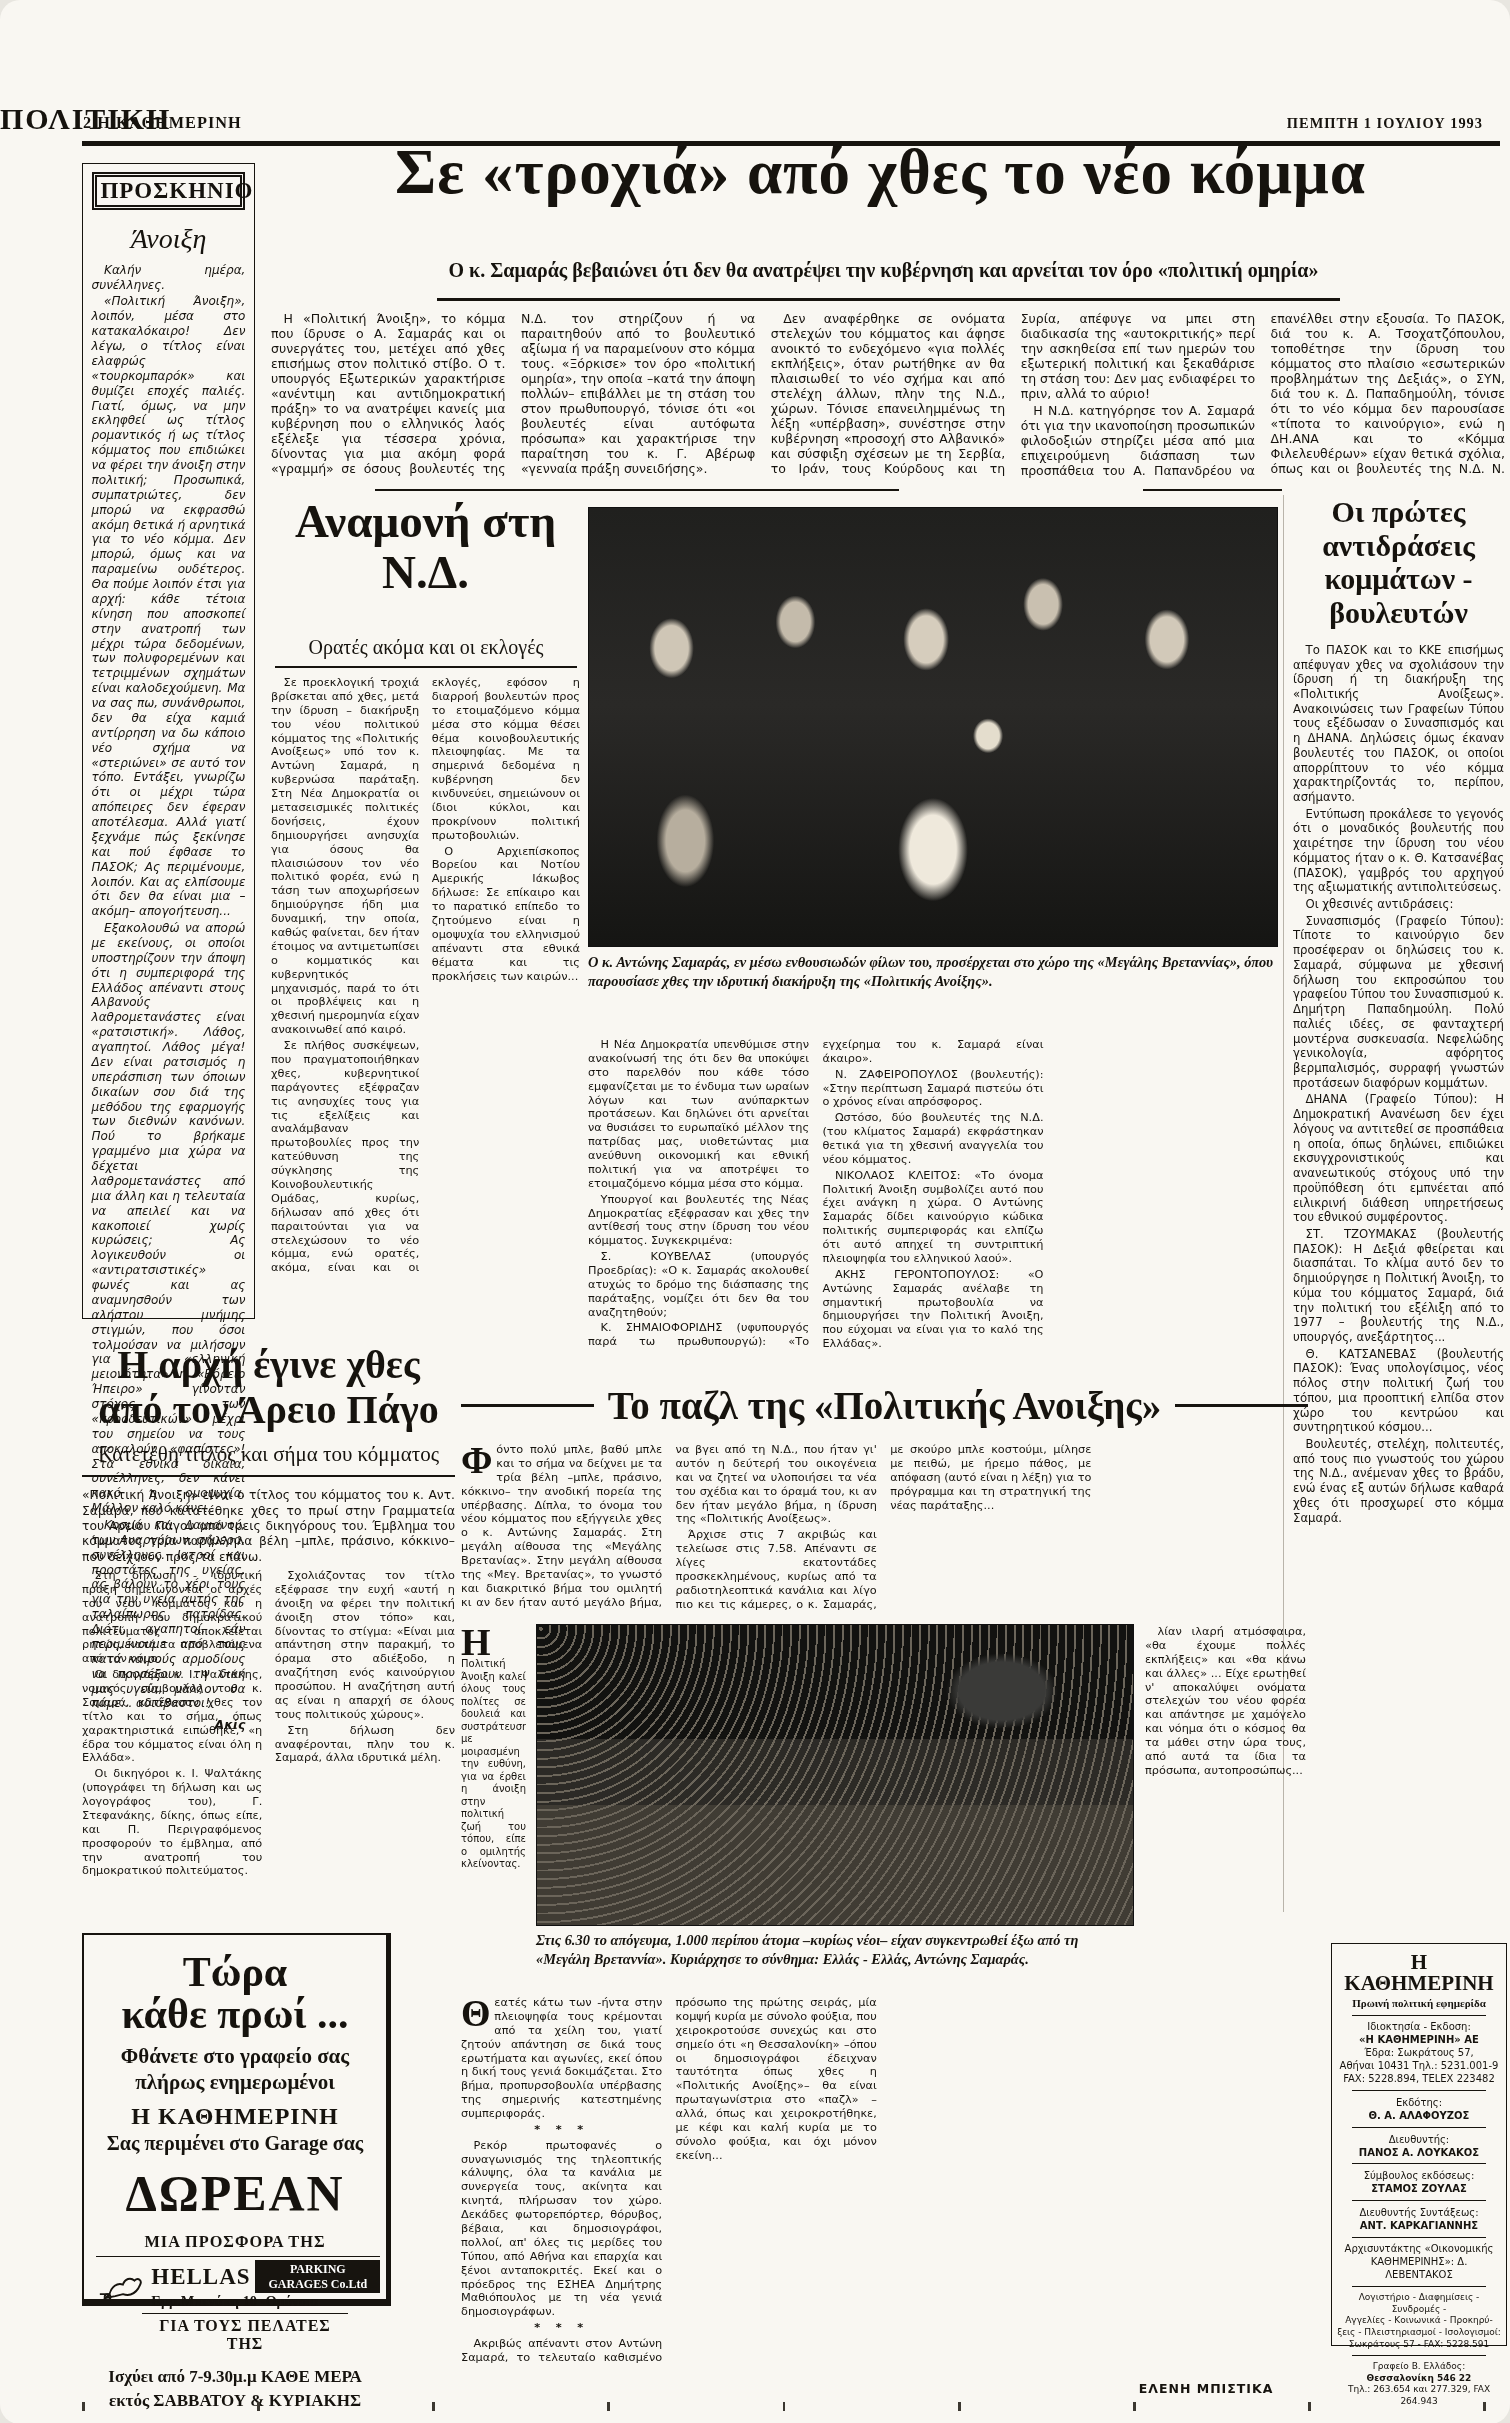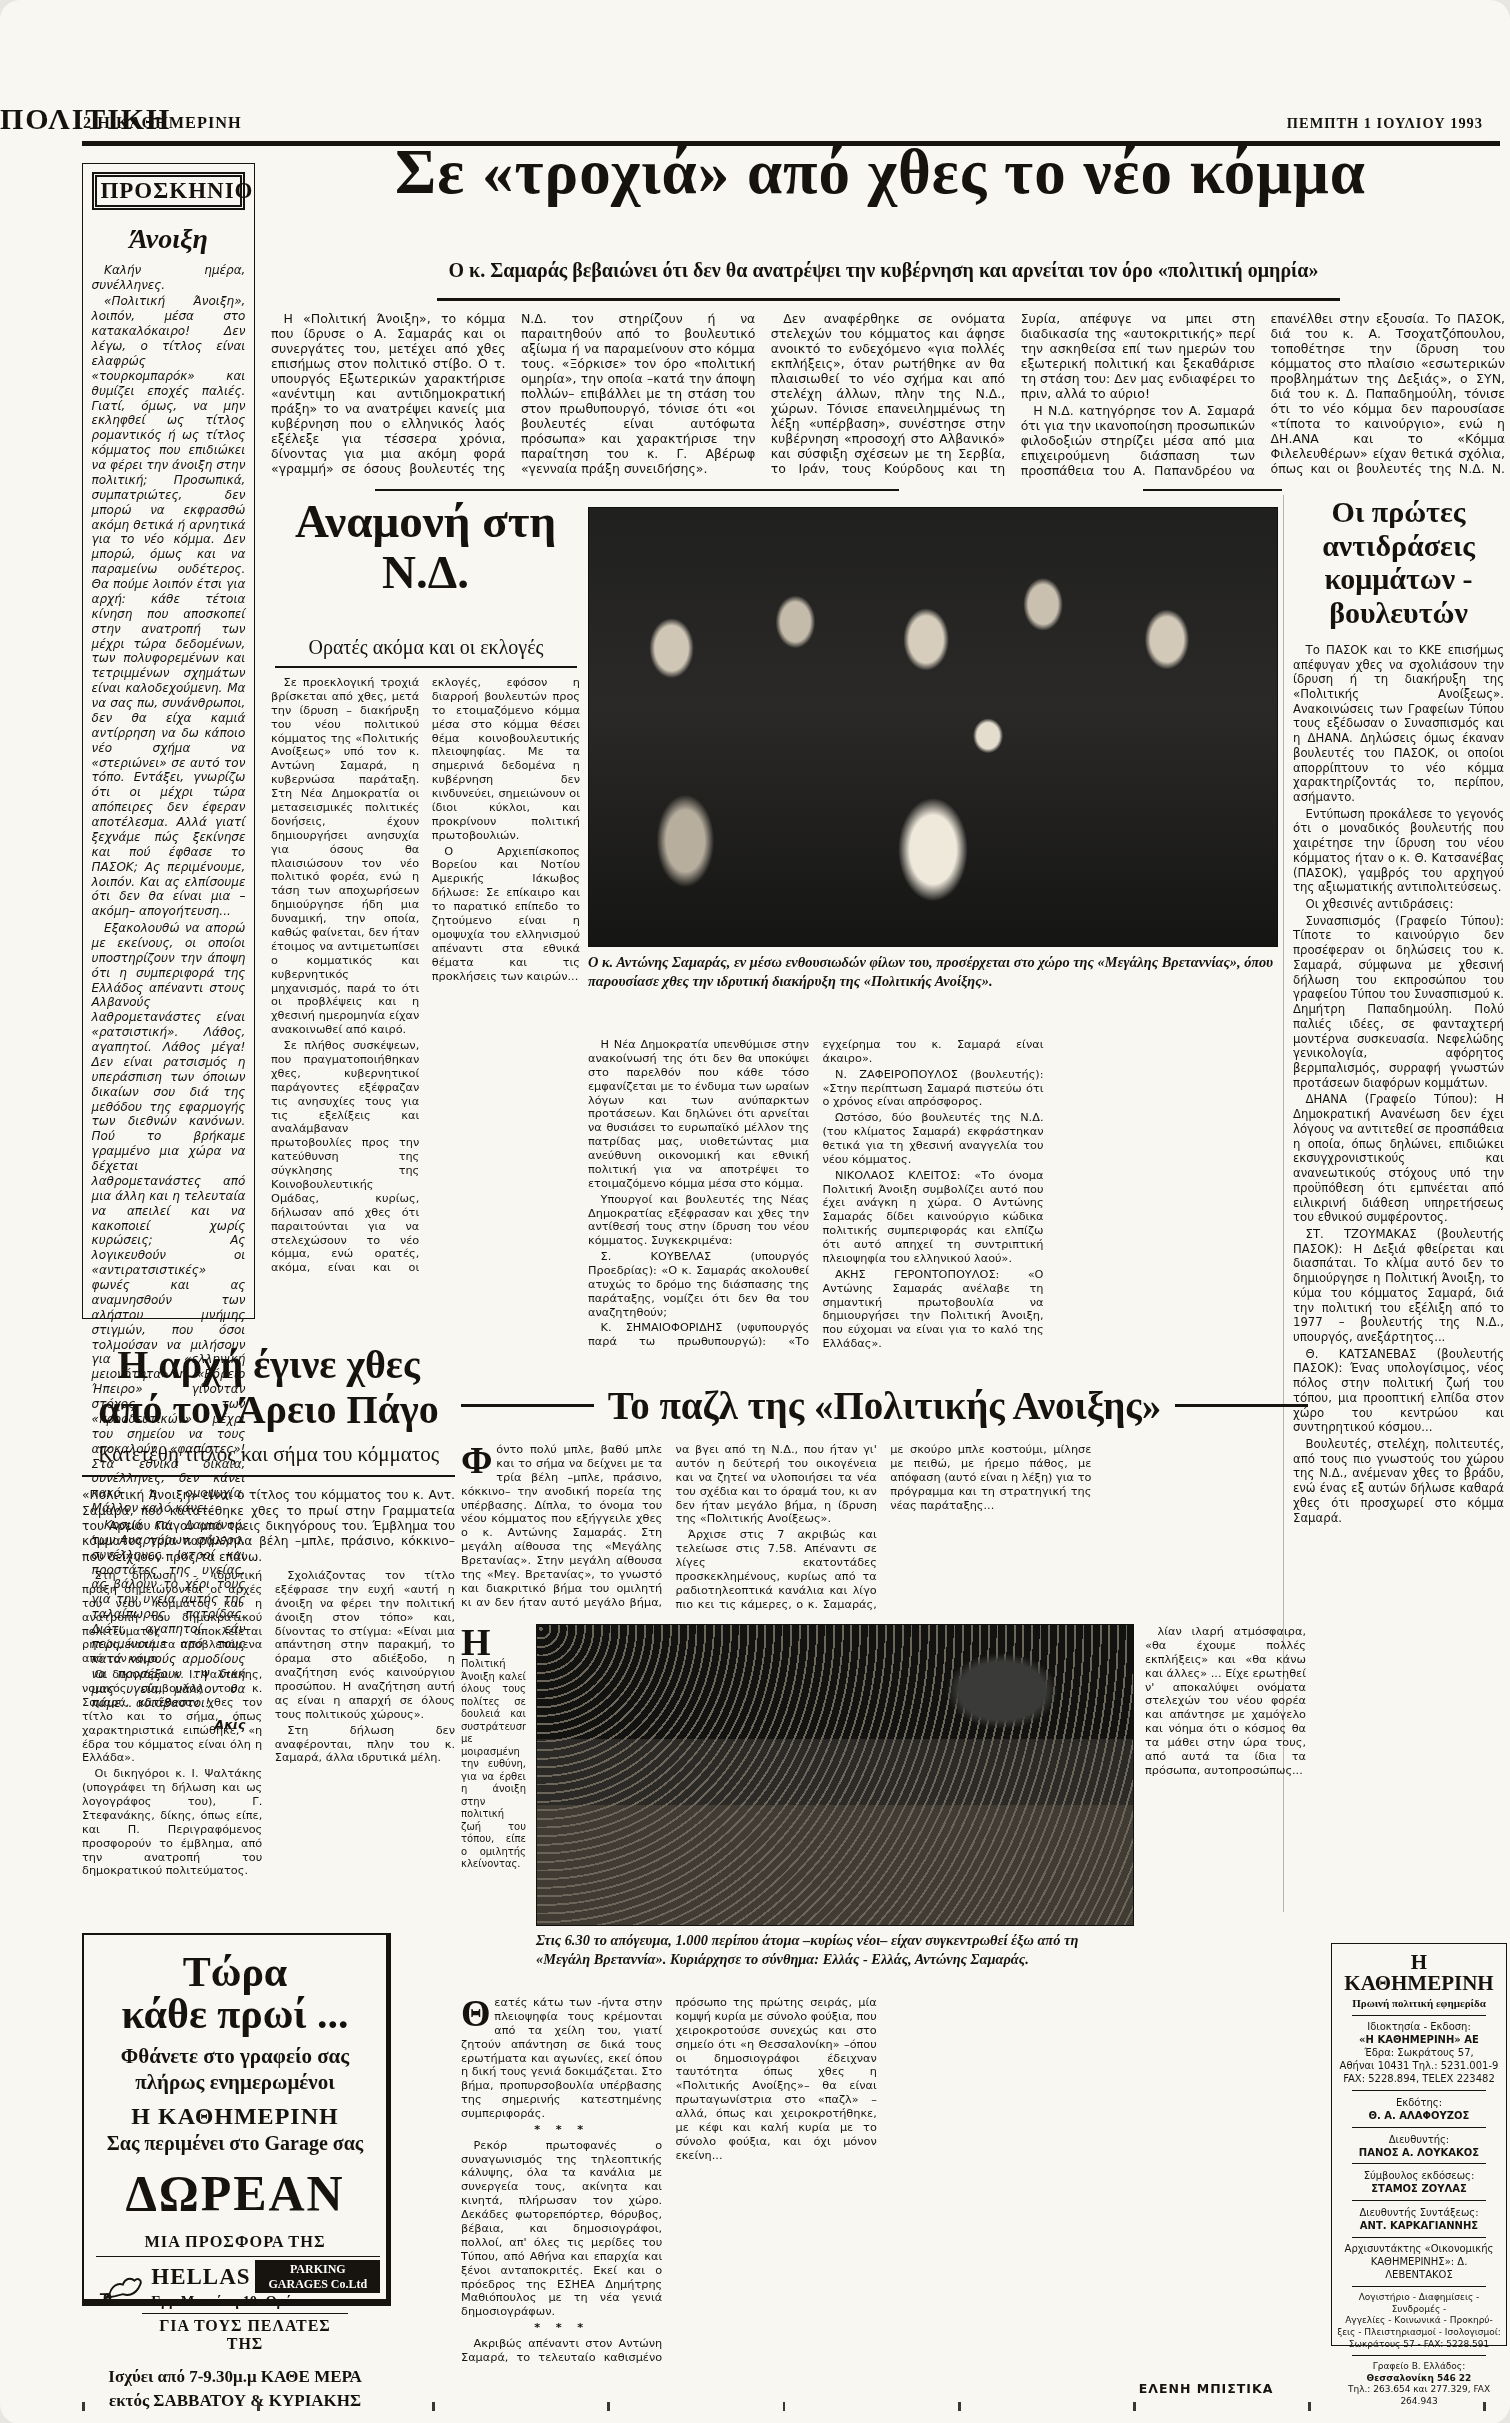--- a/index.html
+++ b/index.html
@@ -10,21 +10,21 @@
   .just{text-align:justify;}
   .abs{position:absolute;}
   .rule{position:absolute;background:#17140f;}
   
   .hdr-left{left:83px;top:113px;font-weight:bold;font-size:16.3px;letter-spacing:1px;}
   .hdr-center{left:0;right:0;top:102px;text-align:left;font-weight:bold;font-size:30px;letter-spacing:1.9px;}
   .hdr-right{right:27px;top:115px;font-weight:bold;font-size:14.4px;letter-spacing:1px;}
   
   .prosk{left:82px;top:163px;width:173px;height:1156px;border:1.9px solid #17140f;padding:7.7px 8.6px;box-sizing:border-box;}
   .prosk-title{border:5.8px double #17140f;padding:1px 3.8px;text-align:center;font-weight:bold;font-size:23px;letter-spacing:1px;}
-  .prosk-h{ text-align:center;font-style:italic;font-weight:bold;font-size:28px;margin:13.4px 0 7.7px;}
+  .prosk-h{ text-align:center;font-style:italic;font-weight:normal;font-size:28px;margin:13.4px 0 7.7px;}
   .prosk-body{font-style:italic;font-size:12px;line-height:1.24;}
   .prosk-sig{text-align:right;font-style:italic;font-weight:bold;font-size:12.5px;margin-top:5.8px;}
   
   .main-hl{left:257px;top:140px;width:1247px;text-align:center;font-weight:bold;font-size:63px;line-height:1.02;letter-spacing:1px;}
   .main-sub{left:384px;top:259px;width:999px;text-align:center;font-weight:bold;font-size:20px;}
   .lead-cols{left:271px;top:311px;width:1234px;height:175px;column-count:5;column-gap:15.4px;column-fill:auto;
              font-size:12.5px;line-height:1.2;overflow:hidden;}
   
   .an-hl{left:271px;top:496px;width:309px;text-align:center;font-weight:bold;font-size:47px;line-height:1.08;}
   .an-sub{left:275px;top:636px;width:302px;text-align:center;font-size:20px;border-bottom:2.9px solid #17140f;padding-bottom:6.7px;}

